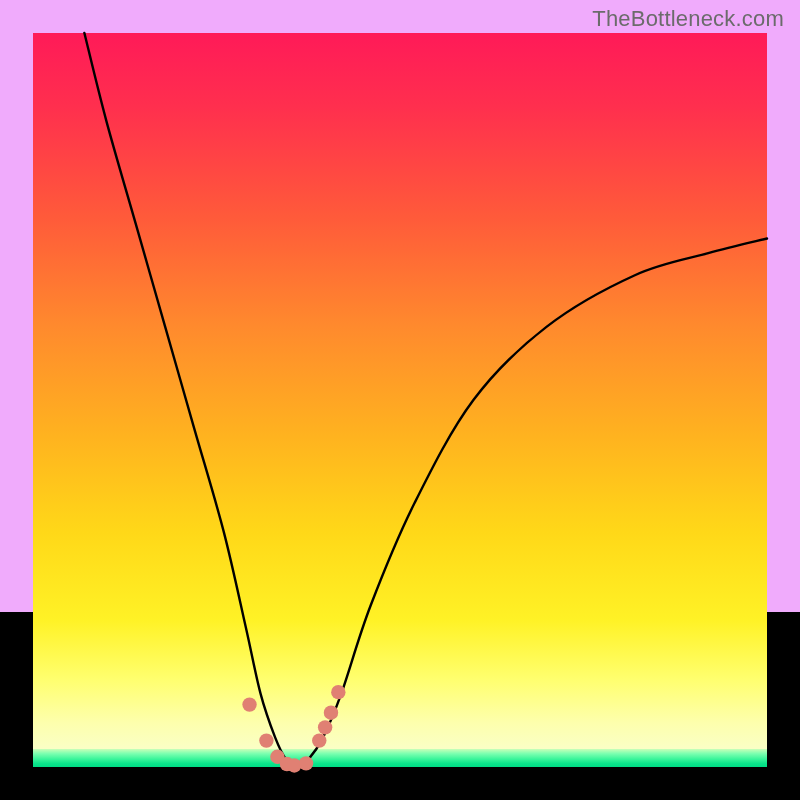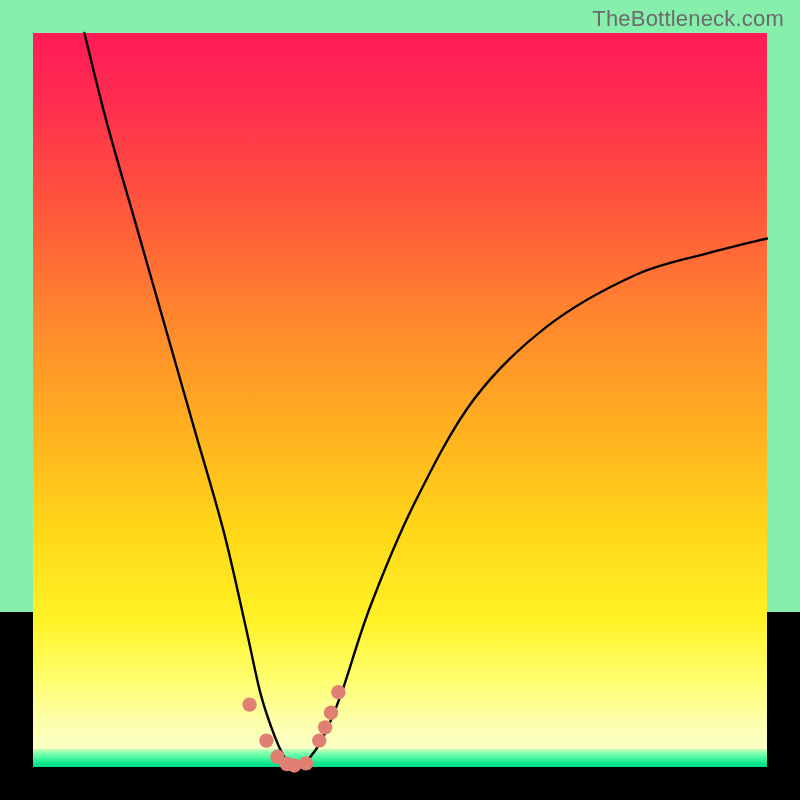--- a/index.html
+++ b/index.html
@@ -10,21 +10,21 @@
     background: #000;
     overflow: hidden;
     font-family: Arial, Helvetica, sans-serif;
   }
   .frame {
     position: absolute;
     left: 0;
     top: 0;
     width: 800px;
     height: 612px;
-    background: #86efac;
+    background: #f0abfc;
   }
   .plot {
     position: absolute;
     left: 33px;
     top: 33px;
     width: 734px;
     height: 734px;
     
     background: linear-gradient(to bottom,
       #ff1a58 0%,

